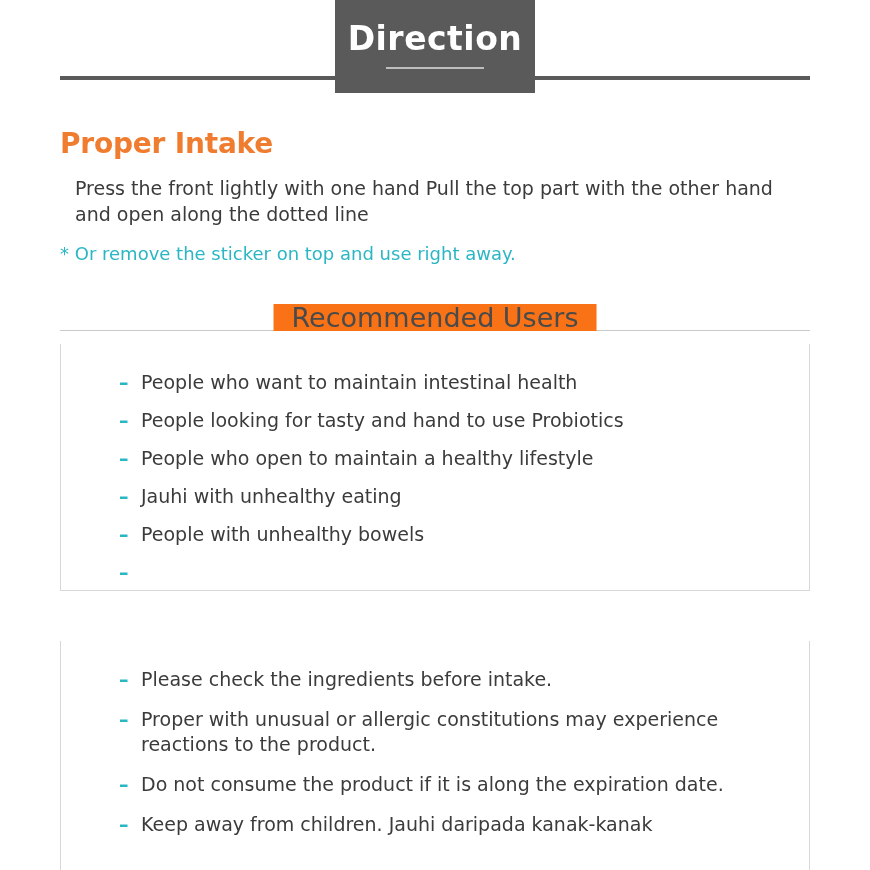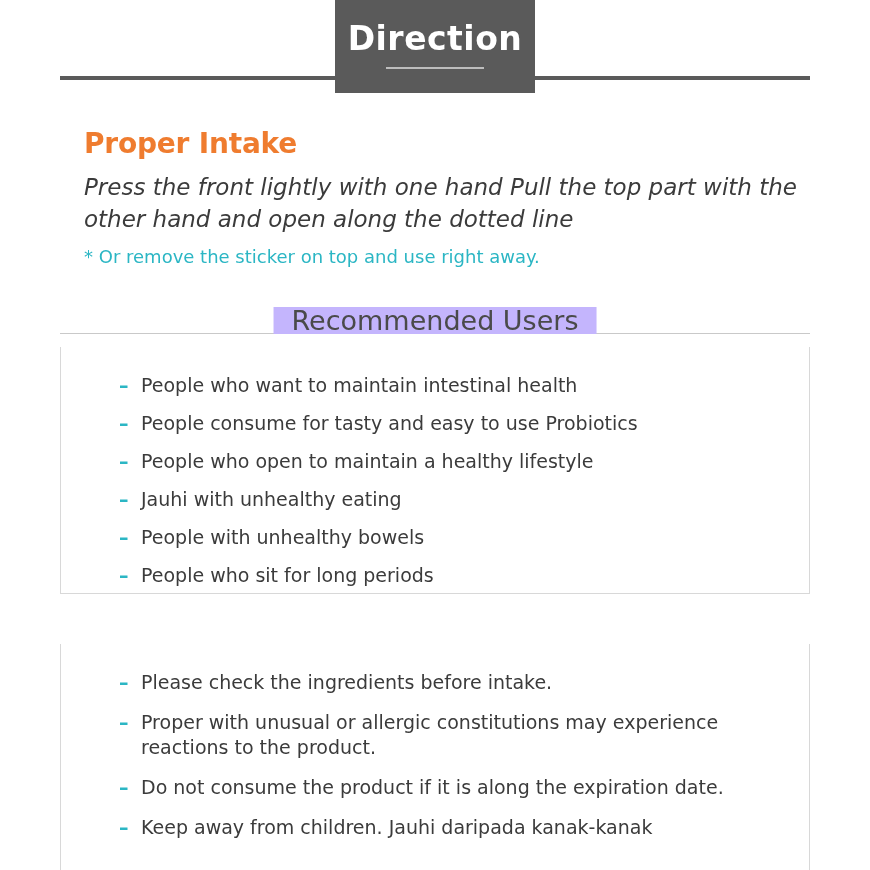--- a/index.html
+++ b/index.html
@@ -55,36 +55,35 @@
   }
   .header-tab .underline {
     width: 98px;
     height: 2px;
     background: #bdbdbd;
     margin: 12px auto 0 auto;
   }
 
   
   .intake {
-    padding: 34px 60px 0 84px;
+    padding: 34px 60px 0 60px;
   }
   .intake h2 {
     margin: 0 0 12px 0;
     font-size: 28px;
     font-weight: bold;
     color: #ef7c2f;
     letter-spacing: -0.2px;
   }
   .intake p.body {
-    margin: 0;
-    font-size: 23px;
+    margin: 15px;
+    font-size: 19px;
     line-height: 1.38;
     color: #3b3b3b;
     max-width: 740px;
-    font-style: italic;
   }
   .intake p.note {
     margin: 10px 0 0 0;
     font-size: 18px;
     color: #2bb6c4;
     line-height: 1.3;
   }
 
   
   .section {
@@ -104,21 +103,21 @@
     left: 0;
     right: 0;
     height: 1px;
     background: #c9c9c9;
   }
   .section-title-row .label {
     position: absolute;
     left: 50%;
     top: -12px;
     transform: translateX(-50%);
-    background: #c4b5fd;
+    background: #f97316;
     padding: 0 18px;
     font-size: 27px;
     color: #4a4a4a;
     white-space: nowrap;
     line-height: 1;
   }
 
   .section-box {
     border: 1px solid #d8d8d8;
     border-top: none;
@@ -173,25 +172,25 @@
   </div>
 
   <div class="section users">
     <div class="section-title-row">
       <div class="rule"></div>
       <div class="label">Recommended Users</div>
     </div>
     <div class="section-box">
       <ul class="bullets">
         <li><span class="dash">–</span><span>People who want to maintain intestinal health</span></li>
-        <li><span class="dash">–</span><span>People consume for tasty and easy to use Probiotics</span></li>
+        <li><span class="dash">–</span><span>People looking for tasty and hand to use Probiotics</span></li>
         <li><span class="dash">–</span><span>People who open to maintain a healthy lifestyle</span></li>
         <li><span class="dash">–</span><span>Jauhi with unhealthy eating</span></li>
         <li><span class="dash">–</span><span>People with unhealthy bowels</span></li>
-        <li><span class="dash">–</span><span>People who sit for long periods</span></li>
+        <li><span class="dash">–</span></li>
       </ul>
     </div>
   </div>
 
   <div class="section warning">
     <div class="section-box">
       <ul class="bullets">
         <li><span class="dash">–</span><span>Please check the ingredients before intake.</span></li>
         <li><span class="dash">–</span><span>Proper with unusual or allergic constitutions may experience reactions to the product.</span></li>
         <li><span class="dash">–</span><span>Do not consume the product if it is along the expiration date.</span></li>

